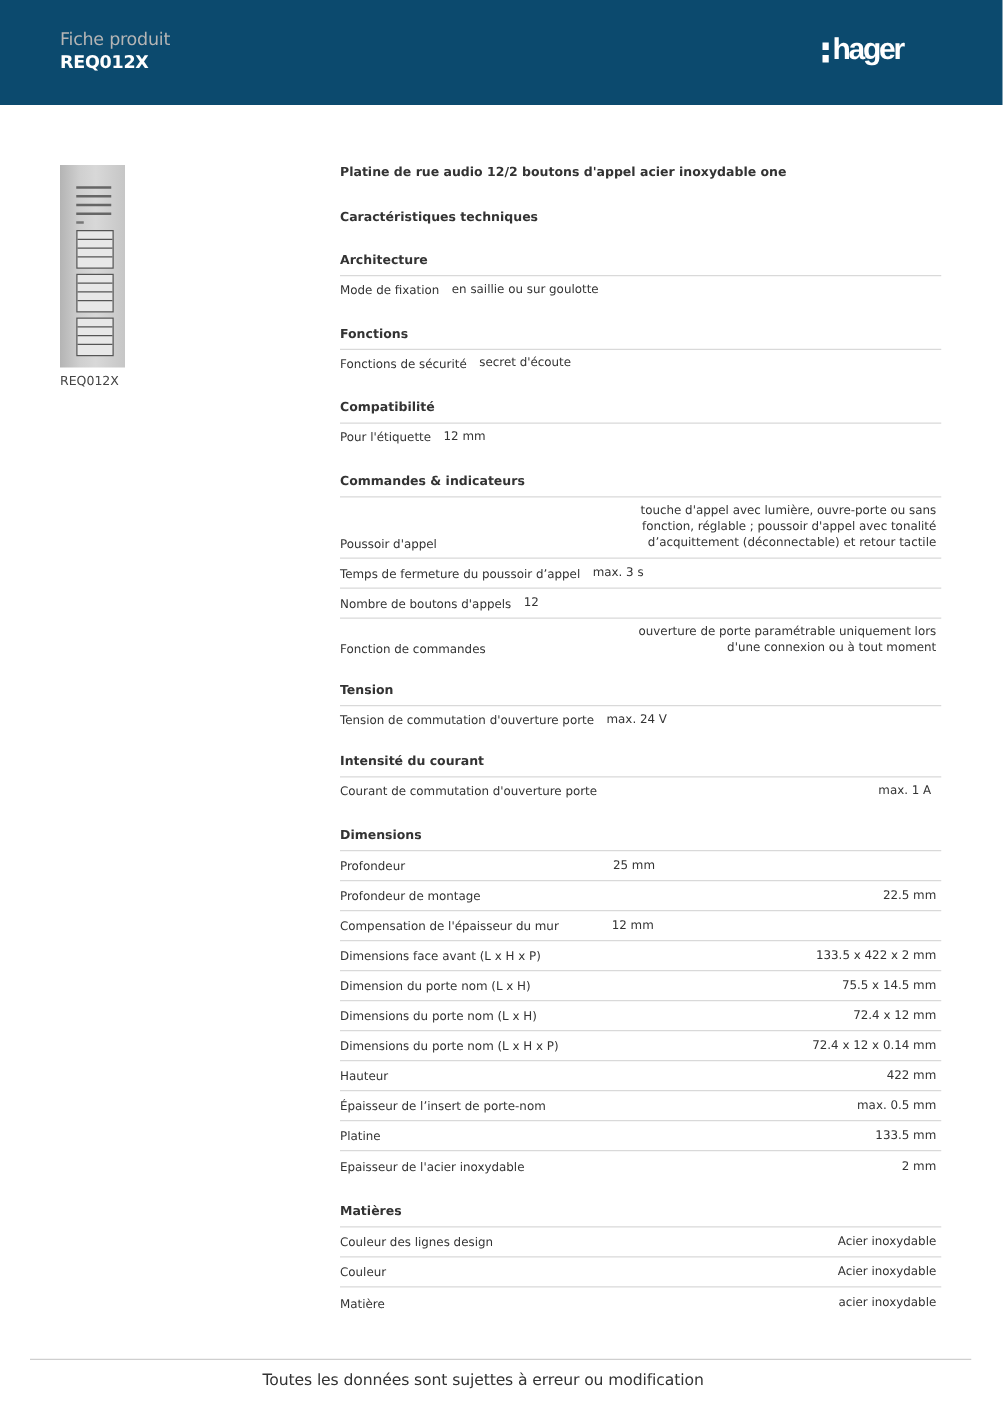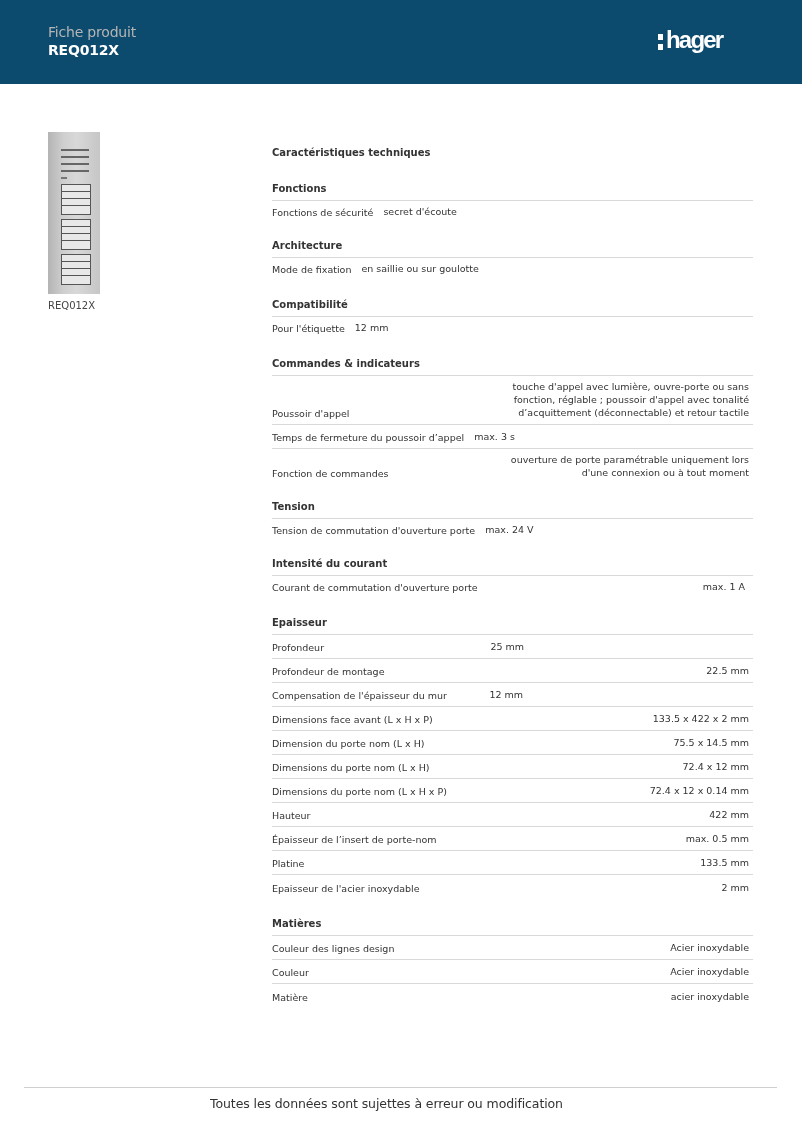--- a/index.html
+++ b/index.html
@@ -100,35 +100,36 @@
   <div class="group" style="top:122px">
       <i></i>
       <i></i>
       <i></i>
       <i></i>
     </div>
 </div>
 <div class="img-caption">REQ012X</div>
 
 <div class="content">
+  <div class="title">Platine de rue audio 12/2 boutons d'appel acier inoxydable one</div>
   <div class="subtitle">Caractéristiques techniques</div>
+
+  <div class="section" style="margin-top:12px">
+    <div class="section-title">Architecture</div>
+    <div class="row inline">
+      <span class="lbl">Mode de fixation</span>
+      <span class="val">en saillie ou sur goulotte</span>
+    </div>
+  </div>
 
   <div class="section" style="margin-top:14px">
     <div class="section-title">Fonctions</div>
     <div class="row inline">
       <span class="lbl">Fonctions de sécurité</span>
       <span class="val">secret d'écoute</span>
-    </div>
-  </div>
-
-  <div class="section" style="margin-top:12px">
-    <div class="section-title">Architecture</div>
-    <div class="row inline">
-      <span class="lbl">Mode de fixation</span>
-      <span class="val">en saillie ou sur goulotte</span>
     </div>
   </div>
 
   <div class="section" style="margin-top:14px">
     <div class="section-title">Compatibilité</div>
     <div class="row inline">
       <span class="lbl">Pour l'étiquette</span>
       <span class="val">12 mm</span>
     </div>
   </div>
@@ -140,20 +141,24 @@
       <span class="val">
         <div>touche d'appel avec lumière, ouvre-porte ou sans</div>
         <div>fonction, réglable ; poussoir d'appel avec tonalité</div>
         <div>d’acquittement (déconnectable) et retour tactile</div>
       </span>
     </div>
     <div class="row inline h24">
       <span class="lbl">Temps de fermeture du poussoir d’appel</span>
       <span class="val">max. 3 s</span>
     </div>
+    <div class="row inline h24">
+      <span class="lbl">Nombre de boutons d'appels</span>
+      <span class="val">12</span>
+    </div>
     <div class="row multi">
       <span class="lbl">Fonction de commandes</span>
       <span class="val">
         <div>ouverture de porte paramétrable uniquement lors</div>
         <div>d'une connexion ou à tout moment</div>
       </span>
     </div>
   </div>
 
   <div class="section" style="margin-top:12px">
@@ -166,21 +171,21 @@
 
   <div class="section" style="">
     <div class="section-title">Intensité du courant</div>
     <div class="row" style="padding-right:8px">
       <span class="lbl">Courant de commutation d'ouverture porte</span>
       <span class="val">max. 1 A</span>
     </div>
   </div>
 
   <div class="section" style="margin-top:14px">
-    <div class="section-title">Epaisseur</div>
+    <div class="section-title">Dimensions</div>
     <div class="row h24">
       <span class="lbl">Profondeur</span>
       <span class="val" style="margin-right:225px">25 mm</span>
     </div>
     <div class="row h24">
       <span class="lbl">Profondeur de montage</span>
       <span class="val">22.5 mm</span>
     </div>
     <div class="row h24">
       <span class="lbl">Compensation de l'épaisseur du mur</span>

